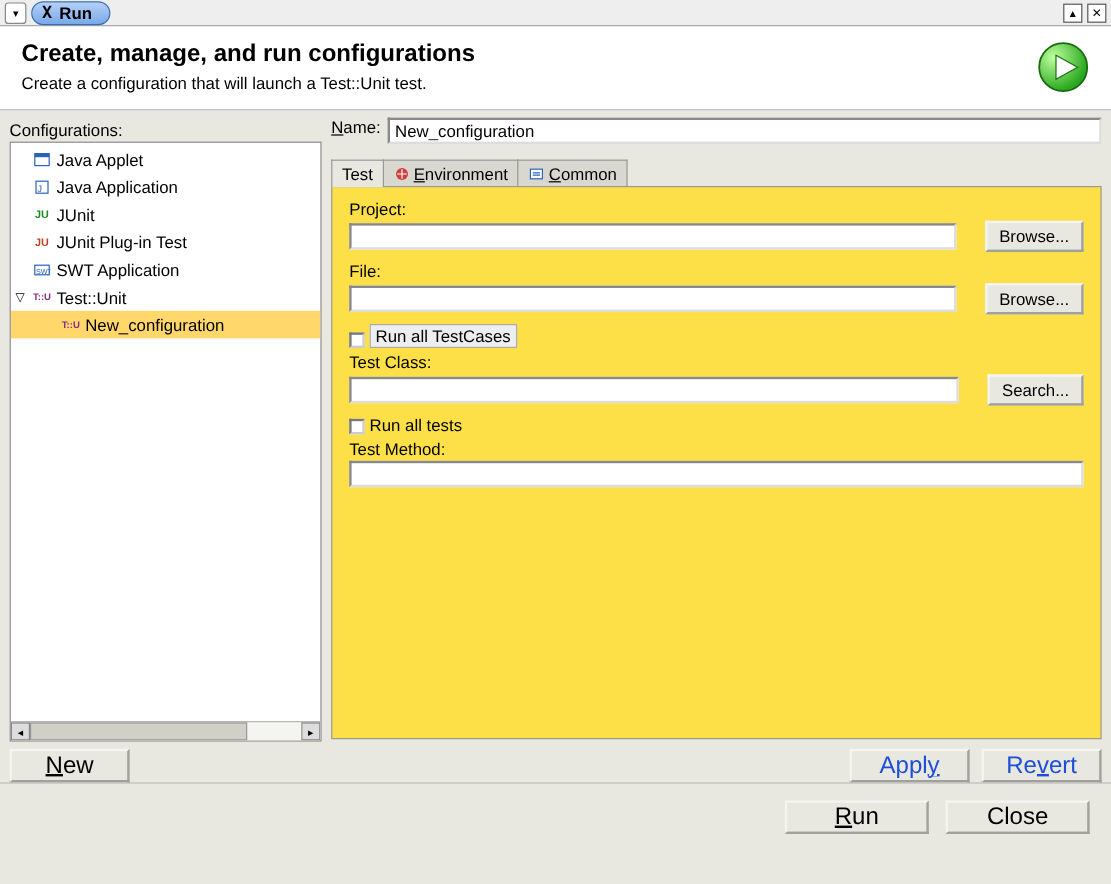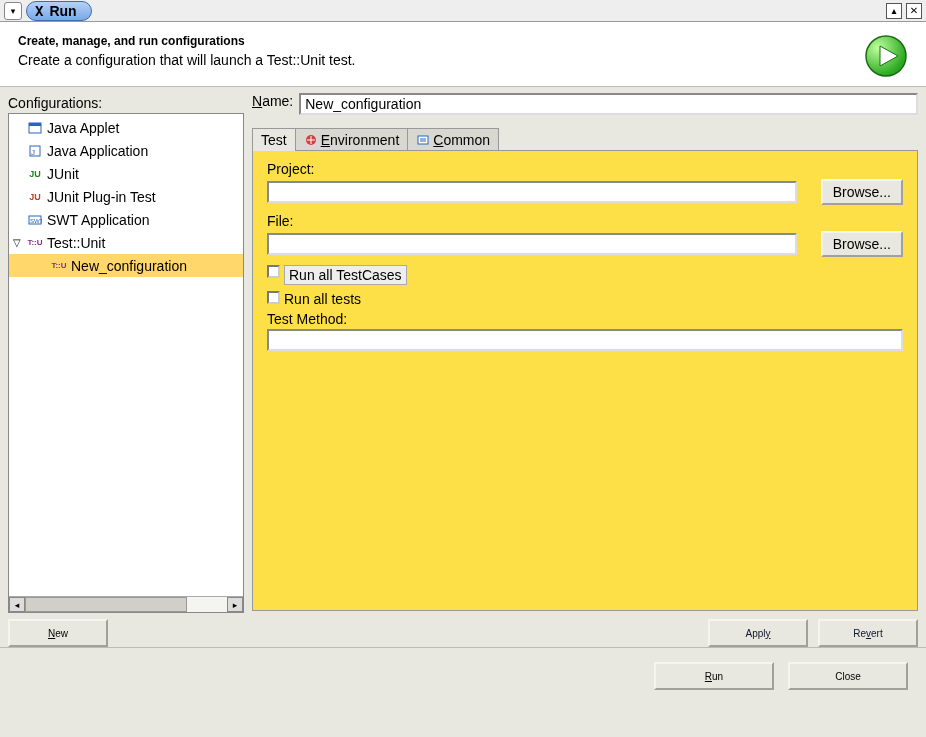--- a/index.html
+++ b/index.html
@@ -64,40 +64,40 @@
   
   .header-area {
     background: #fff;
     padding: 12px 18px 8px 18px;
     border-bottom: 1px solid #bbb;
     display: flex;
     align-items: flex-start;
   }
   .header-text h1 {
     margin: 0 0 4px 0;
-    font-size: 12px;
+    font-size: 20px;
     font-weight: bold;
   }
   .header-text p {
     margin: 4px 0 6px 0;
     font-size: 14px;
   }
   .run-big-icon {
     margin-left: auto;
     width: 44px; height: 44px;
   }
   
   .main {
     display: flex;
     height: 560px;
     padding: 6px 8px 0 8px;
     gap: 8px;
   }
   .left-pane {
-    width: 236px;
+    width: 260px;
     display: flex;
     flex-direction: column;
   }
   .left-label {
     font-size: 14px;
     padding: 2px 0 2px 0;
   }
   .tree-container {
     flex: 1;
     background: #fff;
@@ -166,26 +166,26 @@
   .left-buttons {
     display: flex;
     gap: 8px;
     margin-top: 6px;
   }
   .btn {
     height: 28px;
     padding: 0 16px;
     background: #e8e8e0;
     border: 2px outset #f4f4f0;
-    font-size: 10px;
+    font-size: 20px;
     cursor: pointer;
     min-width: 100px;
   }
   .btn.disabled {
-    color: #0f172a;
+    color: #1d4ed8;
     cursor: default;
     text-align: center;
   }
   
   .right-pane {
     flex: 1;
     display: flex;
     flex-direction: column;
     font-size: 14px;
   }
@@ -247,21 +247,21 @@
     height: 26px;
     padding: 0 10px;
     background: #e8e8e0;
     border: 2px outset #f4f4f0;
     font-size: 14px;
     cursor: pointer;
     min-width: 80px;
   }
   .checkbox-row {
     display: flex;
-    align-items: flex-start;
+    align-items: flex-end;
     gap: 4px;
     margin: 6px 0 4px 0;
   }
   .checkbox {
     width: 13px; height: 13px;
     border: 2px inset #ccc;
     background: #fff;
     cursor:pointer;
   }
   .checkbox-label-boxed {
@@ -421,20 +421,27 @@
         <div class="field-label">File:</div>
         <div class="field-row">
           <input class="text-input" type="text" value="" style="">
           <button class="btn-small">Browse...</button>
         </div>
       </div>
       <div class="checkbox-row">
         <div class="checkbox"></div>
         <span class="checkbox-label-boxed">Run all TestCases</span>
       </div>
+      <div class="field-group">
+        <div class="field-label">Test Class:</div>
+        <div class="field-row">
+          <input class="text-input" type="text" value="" style="">
+          <button class="btn-small">Search...</button>
+        </div>
+      </div>
       <div class="checkbox-row">
         <div class="checkbox"></div>
         <span>Run all tests</span>
       </div>
       <div class="field-group">
         <div class="field-label">Test Method:</div>
         <div class="field-row">
           <input class="text-input" type="text" value="" style="">
         </div>
       </div>

